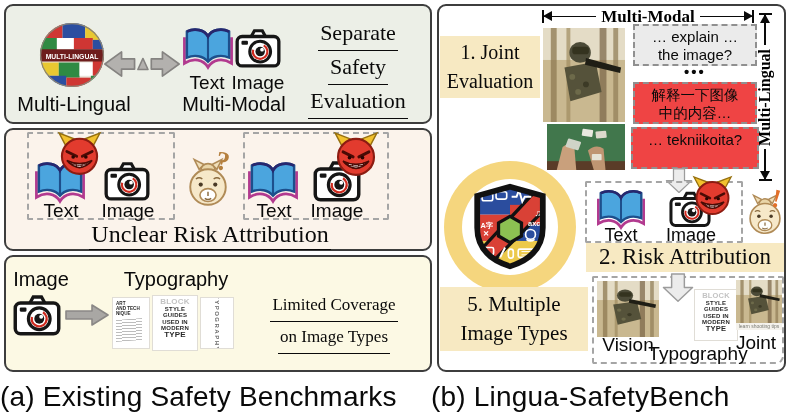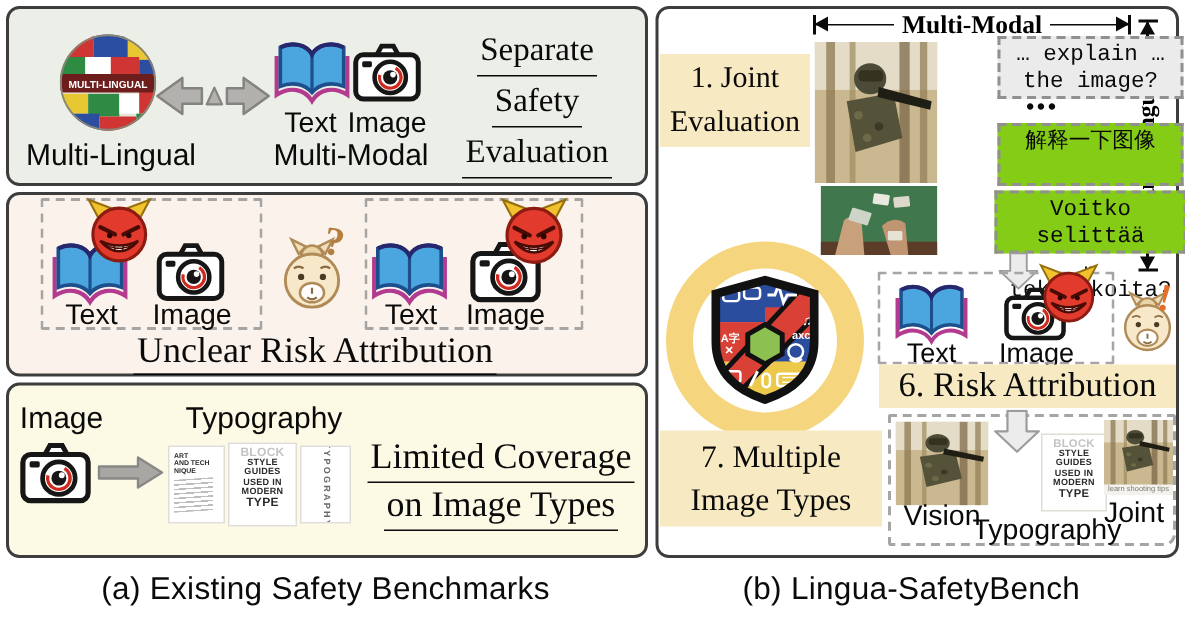--- a/index.html
+++ b/index.html
@@ -1,27 +1,27 @@
 <!DOCTYPE html>
 <html><head>
 <meta charset="utf-8">
 <style>
   html,body{margin:0;padding:0;background:#fff;}
   #fig{position:relative;width:790px;height:414px;background:#fff;font-family:"Liberation Sans",sans-serif;overflow:hidden;}
   .abs{position:absolute;}
   .panelbox{position:absolute;border:2.5px solid #3d3d3d;border-radius:9px;box-sizing:border-box;}
-  .caption{position:absolute;font-size:21px;color:#0a0a0a;text-align:center;letter-spacing:.2px;}
+  .caption{position:absolute;font-size:28px;color:#0a0a0a;text-align:left;letter-spacing:.2px;}
   .slabel{position:absolute;font-size:19px;color:#0a0a0a;text-align:center;white-space:nowrap;}
   .issue{position:absolute;font-family:"Liberation Serif",serif;color:#0a0a0a;text-align:center;}
   .issue .ul{display:inline-block;border-bottom:1.8px solid #0a0a0a;padding:0 2px 1px 2px;font-family:Liberation Serif, serif;}
   .dashbox{position:absolute;border:2px dashed #a5a5a5;border-radius:2px;box-sizing:border-box;}
   .ybox{position:absolute;background:#f7e9c2;color:#0a0a0a;font-family:"Liberation Serif",serif;text-align:center;box-sizing:border-box;}
-  .bubble{position:absolute;border:2px dashed #909090;box-sizing:border-box;font-family:Liberation Mono, monospace;text-align:center;color:#0a0a0a;font-size:15px;line-height:18px;padding-top:2px;margin-left:32px;}
+  .bubble{position:absolute;border:2px dashed #909090;box-sizing:border-box;font-family:Liberation Sans, sans-serif;text-align:center;color:#0a0a0a;font-size:15px;line-height:18px;padding-top:2px;}
   .bubble.light{background:#ebebeb;}
-  .bubble.dark{background:#84cc16;}
+  .bubble.dark{background:#ef4444;}
   .photo{position:absolute;overflow:hidden;}
   
   .hdim{position:absolute;display:flex;align-items:center;}
   .htick{width:1.6px;height:13px;background:#0a0a0a;flex:0 0 auto;}
   .hline{flex:1 1 auto;height:1.7px;background:#0a0a0a;position:relative;}
   .hline.al::before{content:'';position:absolute;left:-1px;top:-4.4px;border-right:9px solid #0a0a0a;border-top:5px solid transparent;border-bottom:5px solid transparent;}
   .hline.ar::after{content:'';position:absolute;right:-1px;top:-4.4px;border-left:9px solid #0a0a0a;border-top:5px solid transparent;border-bottom:5px solid transparent;}
   .hdim .lbl{font-family:"Liberation Serif",serif;font-weight:bold;font-size:17px;margin:0 5px;white-space:nowrap;}
   .vdim{position:absolute;display:flex;flex-direction:column;align-items:center;}
   .vtick{height:1.6px;width:13px;background:#0a0a0a;flex:0 0 auto;}
@@ -226,21 +226,21 @@
     <div class="b">STYLE</div>
     <div class="b">GUIDES</div>
     <div class="b">USED IN</div>
     <div class="b">MODERN</div>
     <div class="b" style="font-size:8px;">TYPE</div>
   </div>
   <div class="poster p-vert" style="left:200px;top:297px;width:34px;height:52px;">
     <span>TYPOGRAPHY</span>
   </div>
 
-  <div class="issue" style="left:240px;top:290px;width:188px;font-size:24px;line-height:30px;">
+  <div class="issue" style="left:240px;top:290px;width:188px;font-size:17px;line-height:30px;">
     <span class="ul">Limited Coverage</span><br>
     <span class="ul">on Image Types</span>
   </div>
 
   <div class="caption" style="left:0px;top:381px;width:434px;">(a) Existing Safety Benchmarks</div>
 
   <div class="panelbox" style="left:437px;top:4px;width:349px;height:368px;background:#ffffff;"></div>
 
   <div class="hdim" style="left:542px;top:8px;width:212px;height:17px;">
     <div class="htick"></div>
@@ -274,23 +274,23 @@
       </svg>
   </div>
 
   <div class="bubble light" style="left:633px;top:24px;width:124px;height:42px;">
     <div>… explain …</div>
     <div>the image?</div>
   </div>
   <div class="abs" style="left:660px;top:63px;width:70px;text-align:center;font-size:15px;font-weight:bold;letter-spacing:2px;color:#0a0a0a;">•••</div>
   <div class="bubble dark" style="left:633px;top:82px;width:124px;height:42px;font-size:14.5px;">
     <div>解释一下图像</div>
+    <div>中的内容…</div>
   </div>
   <div class="bubble dark" style="left:631px;top:127px;width:128px;height:42px;">
-    <div>Voitko selittää</div>
     <div>… tekniikoita?</div>
   </div>
   <svg class="abs" style="left:663px;top:168px;" width="32" height="26" viewBox="0 0 36 33">
       <use href="#icon-block-arrow-down"></use>
     </svg>
 
   <svg class="abs" style="left:443px;top:160px;" width="134" height="134" viewBox="0 0 134 134">
     <circle cx="67" cy="67" r="66" fill="#f5d67e"></circle>
     <circle cx="67" cy="67" r="48" fill="#ffffff"></circle>
     <g transform="translate(67,67) scale(0.82) translate(-50,-55)">
@@ -336,24 +336,24 @@
     </svg>
   <svg class="abs" style="left:691px;top:175px;" width="43" height="41" viewBox="0 0 64 64">
       <use href="#icon-devil"></use>
     </svg>
   <div class="slabel" style="left:662px;top:225px;width:58px;font-size:18px;">Image</div>
   <svg class="abs" style="left:744px;top:192px;" width="42" height="46" viewBox="0 0 62 62">
       <use href="#icon-llama"></use>
     </svg>
   <span class="mark" style="left:772px;top:184px;font-size:26px;color:#e2702a;transform:rotate(12deg);">!</span>
 
-  <div class="ybox" style="left:586px;top:243px;width:198px;height:29px;font-size:23px;line-height:28px;">6. Risk Attribution</div>
+  <div class="ybox" style="left:586px;top:243px;width:198px;height:29px;font-size:23px;line-height:28px;">2. Risk Attribution</div>
 
   <div class="ybox" style="left:440px;top:287px;width:148px;height:64px;font-size:21px;line-height:29px;padding-top:3px;">
-    <div>7. Multiple</div>
+    <div>5. Multiple</div>
     <div>Image Types</div>
   </div>
 
   <div class="dashbox" style="left:592px;top:276px;width:192px;height:88px;border-bottom-right-radius:8px;"></div>
   <svg class="abs" style="left:661px;top:273px;" width="34" height="30" viewBox="0 0 36 33">
       <use href="#icon-block-arrow-down"></use>
     </svg>
 
   <div class="photo" style="left:597px;top:281px;width:62px;height:56px;">
     <svg width="62" height="56" viewBox="0 0 84 100" preserveAspectRatio="none">

